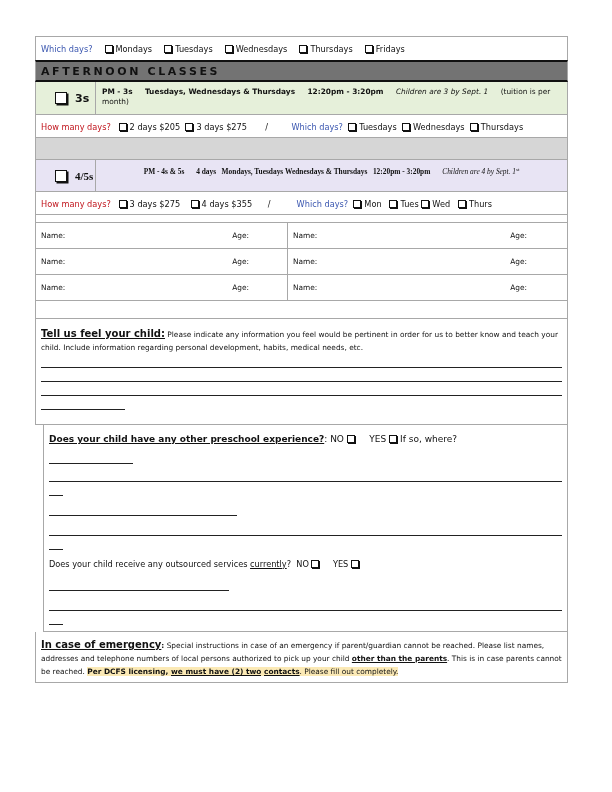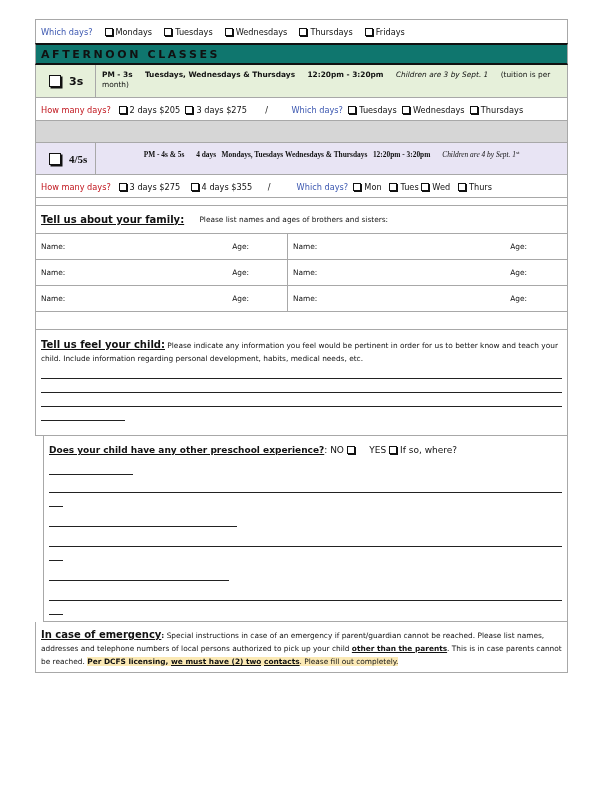--- a/index.html
+++ b/index.html
@@ -1,35 +1,35 @@
 <!DOCTYPE html>
 <html><head>
 <meta charset="utf-8">
 <style>
   html, body { margin: 0; padding: 0; background: #ffffff; }
   body { width: 612px; height: 792px; position: relative; overflow: hidden;
          font-family: "DejaVu Sans", "Liberation Sans", sans-serif; color: #111; }
-  .page { position: absolute; left: 35px; top: 19px; width: 533px; }
+  .page { position: absolute; left: 35px; top: 36px; width: 533px; }
   .blk { border-left: 1px solid #a8a8a8; border-right: 1px solid #a8a8a8; box-sizing: border-box; }
   .f8 { font-size: 8.2px; }
   .f7 { font-size: 7.4px; }
   .blue { color: #3b57b0; }
   .red { color: #c0141c; }
   .cb { display: inline-block; width: 6px; height: 6px; border: 1px solid #111; box-shadow: 1px 1px 0 #111;
         vertical-align: -1px; margin-right: 3px; }
   .cb-big { display: inline-block; width: 10px; height: 10px; border: 1.5px solid #111; box-shadow: 1.5px 1.5px 0 #111;
             background: #fff; vertical-align: -1px; margin-right: 8px; }
   .row-top { height: 24px; border-top: 1px solid #a8a8a8; display: flex; align-items: center; padding-left: 5px; gap: 0; }
   .row-top span.item { margin-right: 12px; }
-  .section-head { height: 22px; background: #0f766e; border-top: 2px solid #111; border-bottom: 2px solid #111;
+  .section-head { height: 22px; background: #737373; border-top: 2px solid #111; border-bottom: 2px solid #111;
                   display: flex; align-items: center; padding-left: 5px; font-size: 11px; letter-spacing: 2.6px; font-weight: bold; }
   .class-row { display: flex; border-bottom: 1px solid #a8a8a8; }
   .class-row.green { background: #e6f0da; }
   .class-row.lav { background: #e8e4f4; }
-  .class-label { width: 60px; border-right: 1px solid #a8a8a8; display: flex; align-items: center; padding-left: 13px;
+  .class-label { width: 60px; border-right: 1px solid #a8a8a8; display: flex; align-items: center; padding-left: 19px;
                  font-size: 11px; font-weight: bold; box-sizing: border-box; }
   .class-desc { flex: 1; padding: 5px 6px 15px 6px; line-height: 10px; }
   .days-row { padding: 6px 5px 4px 5px; line-height: 12px; border-bottom: 1px solid #a8a8a8; }
   .gray-spacer { height: 22px; background: #d6d6d6; border-bottom: 1px solid #a8a8a8; }
   .spacer-white { height: 8px; border-bottom: 1px solid #a8a8a8; }
   .heading-u { font-weight: bold; text-decoration: underline; font-size: 10px; }
   .fam-head { height: 28px; display: flex; align-items: center; padding-left: 5px; border-bottom: 1px solid #a8a8a8; }
   .fam-grid { display: grid; grid-template-columns: 252px 1fr; }
   .fam-cell { height: 26px; display: flex; align-items: center; justify-content: space-between; padding: 0 12px 0 5px;
               border-bottom: 1px solid #a8a8a8; box-sizing: border-box; }
@@ -112,24 +112,20 @@
     &nbsp;&nbsp;&nbsp;&nbsp;&nbsp;<span>/</span>&nbsp;&nbsp;&nbsp;&nbsp;&nbsp;&nbsp;&nbsp;&nbsp;&nbsp;
     <span class="blue">Which days?</span>&nbsp;
     <span><span class="cb"></span><span>Mon</span></span>&nbsp;&nbsp;
     <span><span class="cb"></span><span>Tues</span></span>
     <span><span class="cb"></span><span>Wed</span></span>&nbsp;&nbsp;
     <span><span class="cb"></span><span>Thurs</span></span>
   </div>
 
   <div class="blk spacer-white"></div>
 
-  <div class="blk fam-head">
-    <span class="heading-u">Tell us about your family:</span>&nbsp;&nbsp;&nbsp;
-    <span class="f7">Please list names and ages of brothers and sisters:</span>
-  </div>
   <div class="blk fam-grid f7">
     <div class="fam-cell l">
         <span>Name:</span>
         <span>Age:</span>
       </div>
     <div class="fam-cell r">
         <span>Name:</span>
         <span>Age:</span>
       </div>
     <div class="fam-cell l">
@@ -170,20 +166,25 @@
       <span>YES</span>&nbsp;<span class="cb"></span><span>If so, where?</span>
     </div>
     <div class="line short" style="margin-top:4px;"></div>
     <div class="line" style="margin-top:4px;"></div>
     <div class="line tiny"></div>
 
     <div class="line med" style="margin-top:6px;"></div>
     <div class="line" style="margin-top:6px;"></div>
     <div class="line tiny"></div>
 
+    <div class="f8" style="margin-top:8px;">
+      <span>Does your child receive any outsourced services </span><u>currently</u><span>?</span>&nbsp;
+      <span>NO</span>&nbsp;<span class="cb"></span>&nbsp;&nbsp;&nbsp;
+      <span>YES</span>&nbsp;<span class="cb"></span>
+    </div>
     <div class="line med2" style="margin-top:6px;"></div>
     <div class="line" style="margin-top:6px;"></div>
     <div class="line tiny"></div>
   </div>
 
   <div class="blk emerg f7">
     <span class="heading-u">In case of emergency</span><b>:</b><span> Special instructions in case of an emergency if parent/guardian cannot be reached. Please list names, addresses and telephone numbers of local persons authorized to pick up your child </span><u class="b">other than the parents</u><span>.  This is in case parents cannot be reached.   </span><span class="hl">Per DCFS licensing, </span><u class="hl">we must have (2) two</u><span class="hl"> </span><u class="hl">contacts</u><span class="hl" style="font-weight:normal;">. Please fill out completely.</span>
   </div>
 
 </div>

